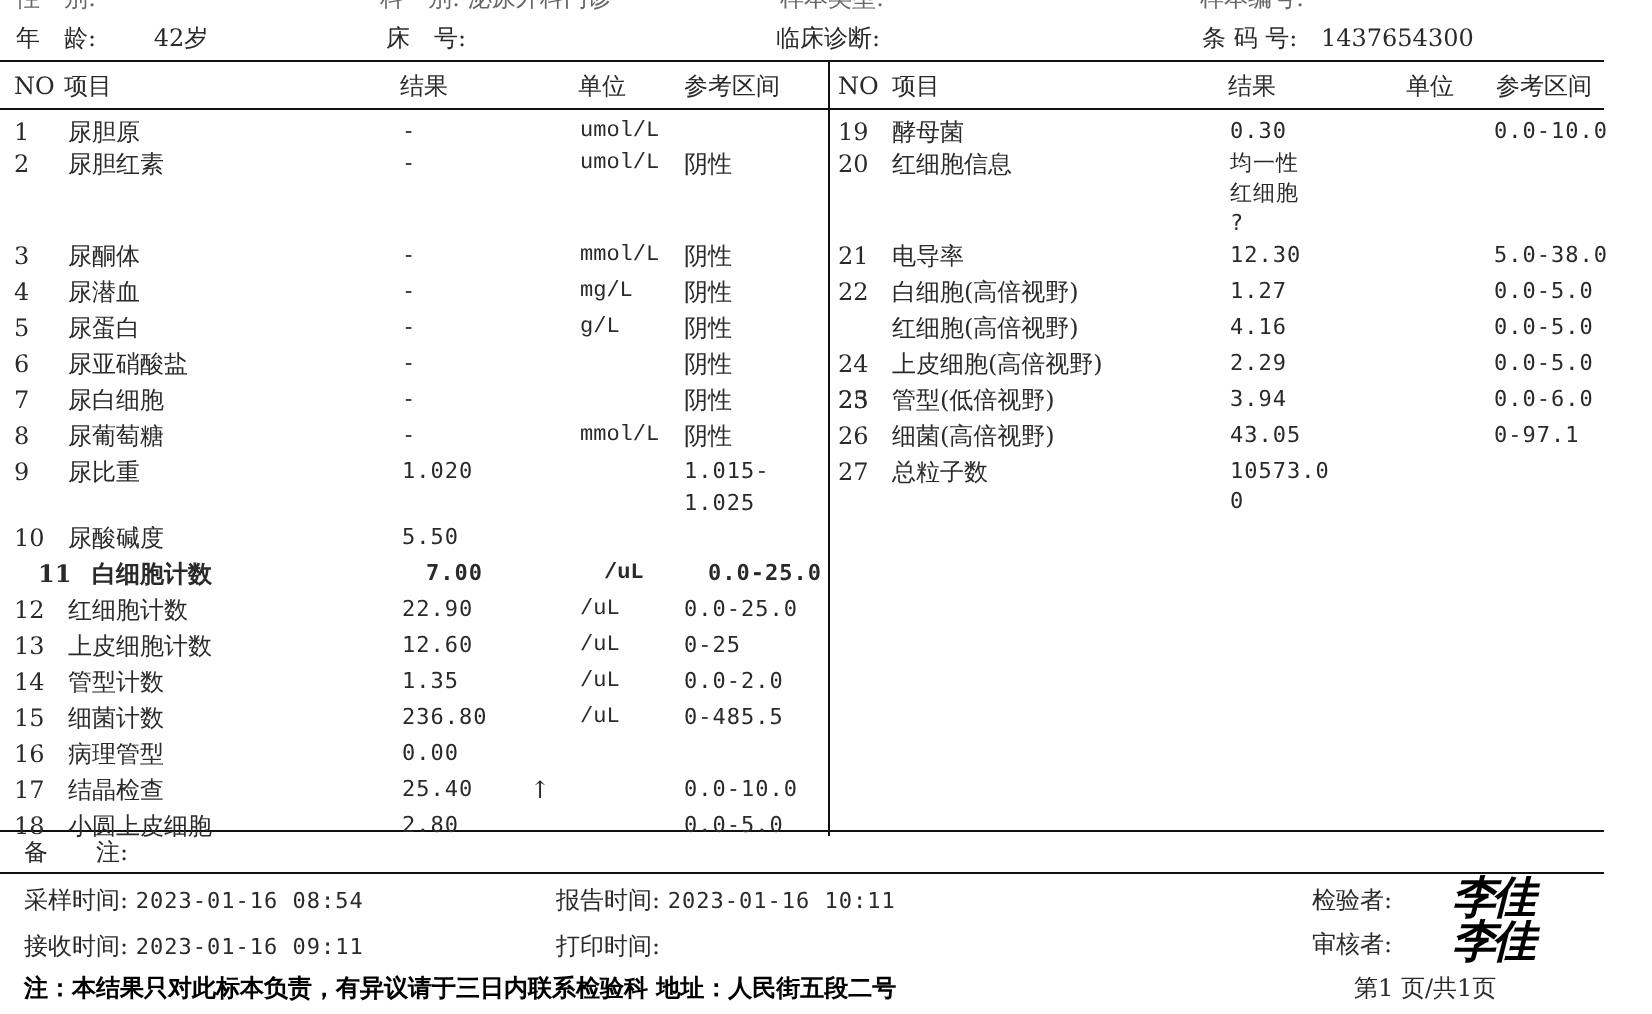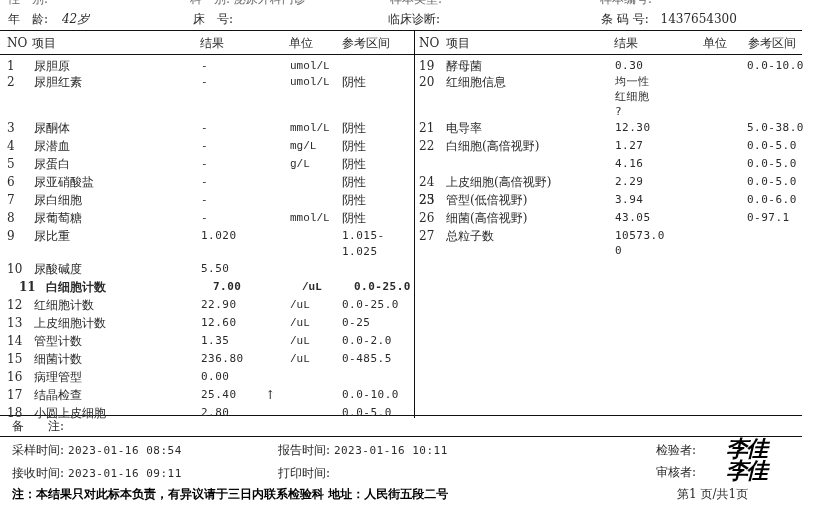--- a/index.html
+++ b/index.html
@@ -19,21 +19,21 @@
 </head>
 <body>
 
 <div class="cut" style="left:8px;">性　别:</div>
 <div class="cut" style="left:190px;">科　别: 泌尿外科门诊</div>
 <div class="cut" style="left:390px;">样本类型:</div>
 <div class="cut" style="left:600px;">样本编号:</div>
 
 <div class="abs" style="left:8px;top:11px;">
   <span>年　龄:</span>
-  <span style="margin-left:10px;font-style:italic;">42岁</span>
+  <span style="margin-left:25px;">42岁</span>
 </div>
 <div class="abs" style="left:193px;top:11px;text-align:right;">
   <span>床　号:</span>
   <span></span>
 </div>
 <div class="abs" style="left:388px;top:11px;">
   <span>临床诊断:</span>
   <span></span>
 </div>
 <div class="abs" style="left:601px;top:11px;">
@@ -237,20 +237,21 @@
     </div>
     <div class="row" style="top:137px;left:414px;width:356px;">
       <span class="cell" style="left:5px;">22</span>
       <span class="cell" style="left:32px;">白细胞(高倍视野)</span>
       <span class="cell mono" style="left:201px;">1.27</span>
       <span class="cell unit" style="left:289px;"></span>
       <span class="cell mono" style="left:333px;">0.0-5.0</span>
     </div>
     <div class="row" style="top:155px;left:414px;width:412px;">
       <span class="cell" style="left:5px;margin-top:36px;">23</span>
+      <span class="cell" style="left:32px;">红细胞(高倍视野)</span>
       <span class="cell mono" style="left:201px;">4.16</span>
       <span class="cell unit" style="left:289px;"></span>
       <span class="cell mono" style="left:333px;">0.0-5.0</span>
     </div>
     <div class="row" style="top:173px;left:414px;width:412px;">
       <span class="cell" style="left:5px;">24</span>
       <span class="cell" style="left:32px;">上皮细胞(高倍视野)</span>
       <span class="cell mono" style="left:201px;">2.29</span>
       <span class="cell unit" style="left:289px;"></span>
       <span class="cell mono" style="left:333px;">0.0-5.0</span>

